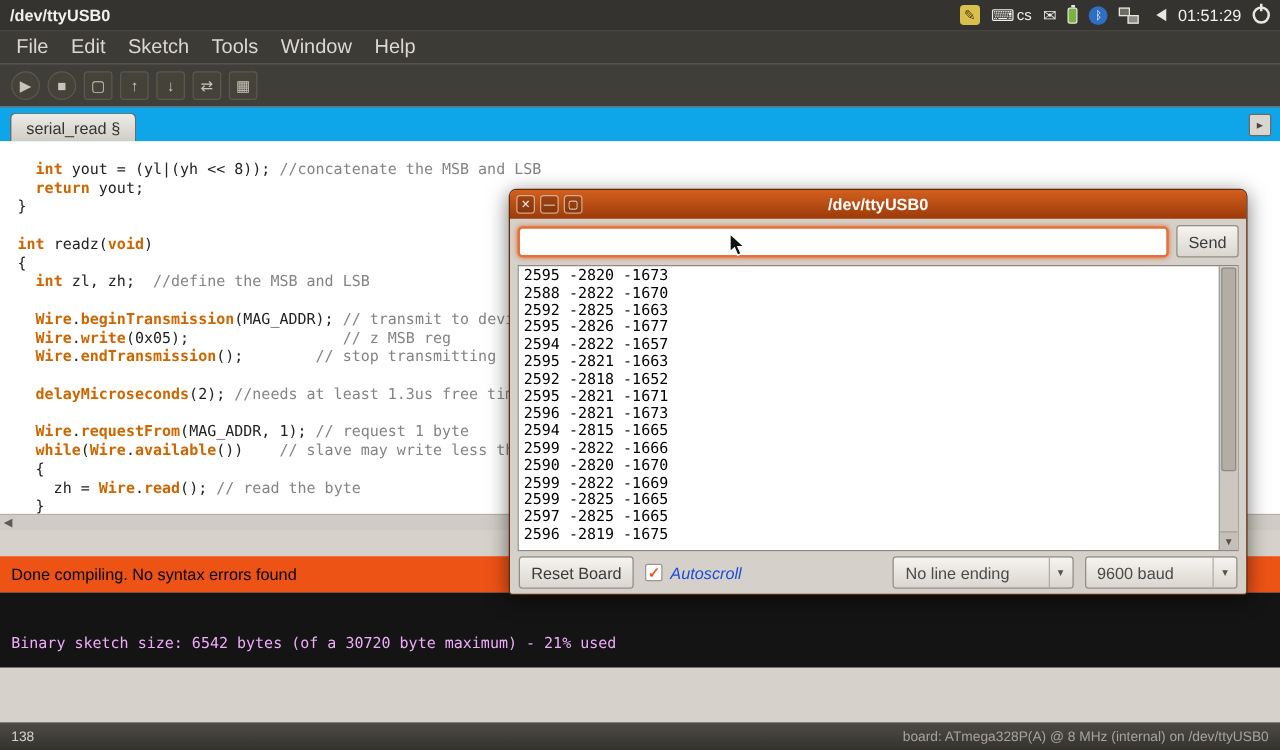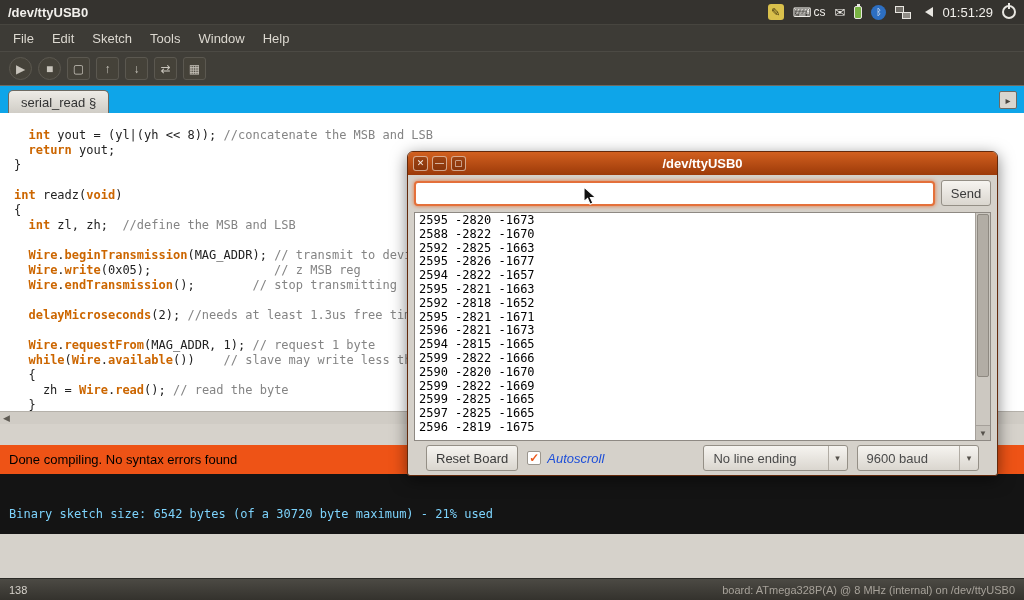--- a/index.html
+++ b/index.html
@@ -22,21 +22,21 @@
   .net i { position:absolute; width:9px; height:7px; border:1px solid #e8e6e1; background:#6f6c66; display:block; }
   .net i:first-child { left:0; top:0; }
   .net i:last-child { right:0; bottom:0; background:#8f8c86; }
   .vol { width:0; height:0; border:5px solid transparent; border-right:8px solid #e8e6e1; }
   .clock { color:#f2f0ec; font-size:13px; }
   .power { width:14px; height:14px; border:2px solid #e8e6e1; border-radius:50%; position:relative; }
   .power::before { content:""; position:absolute; left:4px; top:-4px; width:2px; height:6px; background:#e8e6e1; }
 
   
   .menu-bar { height:27px; background:#3d3b36; border-top:1px solid #47453f; display:flex; align-items:center; padding:0 4px; flex:0 0 auto; }
-  .menu-item { color:#dcd8d0; font-size:13px; padding:4px 9px; cursor:default; }
+  .menu-item { color:#dcd8d0; font-size:16px; padding:4px 9px; cursor:default; }
 
   
   .toolbar { height:34px; background:#403e38; border-top:1px solid #4c4a44; display:flex; align-items:center; gap:6px; padding:0 9px; flex:0 0 auto; }
   .tb-btn { width:23px; height:23px; border:1px solid #5b5850; background:#454239; color:#c8c4bb; display:flex; align-items:center; justify-content:center; font-size:12px; border-radius:3px; }
   .tb-btn.round { border-radius:50%; }
 
   
   .tab-strip { height:28px; background:#0ea5e9; border-top:1px solid #6e6a62; position:relative; display:flex; align-items:flex-end; padding:0 8px; flex:0 0 auto; }
   .tab { height:23px; background:linear-gradient(#edebe6,#d0cdc6); border:1px solid #6e6a62; border-bottom:none; border-radius:5px 5px 0 0; padding:0 12px; font-size:13px; color:#333; display:flex; align-items:center; }
   .tab-menu-btn { position:absolute; right:7px; top:5px; width:18px; height:18px; background:#d9d6cf; border:1px solid #6e6a62; border-radius:2px; color:#4a463f; font-size:10px; display:flex; align-items:center; justify-content:center; }
@@ -49,21 +49,21 @@
   .code-line .c  { color:#848484; }
   .code-line .p  { color:#222; }
 
   .hscroll { height:13px; background:#d0ccc5; border-top:1px solid #b5b1aa; display:flex; align-items:center; padding:0 3px; flex:0 0 auto; }
   .hscroll-arrow { font-size:9px; color:#5f5b54; line-height:1; }
 
   .gap-strip { height:21px; background:#d6d2cb; flex:0 0 auto; }
 
   
   .status-orange { height:29px; background:#ee5316; color:#000000; display:flex; align-items:center; padding:0 9px; font-size:13px; flex:0 0 auto; }
-  .console { height:60px; background:#141414; color:#7dd3fc; font-family:"DejaVu Sans Mono",monospace; font-size:12px; padding:33px 9px 0; flex:0 0 auto; }
+  .console { height:60px; background:#141414; color:#f0abfc; font-family:"DejaVu Sans Mono",monospace; font-size:12px; padding:33px 9px 0; flex:0 0 auto; }
   .footer { height:22px; background:linear-gradient(#4c4a44,#34322d); border-top:1px solid #2b2a26; display:flex; align-items:center; padding:0 9px; font-size:11px; color:#d5d1ca; flex:0 0 auto;margin-top:44px; }
   .footer-right { margin-left:auto; color:#a7a29a; }
 
   
   .sm-window { position:absolute; left:407px; top:151px; width:591px; height:325px; background:#d5d1ca; border:1px solid #63290b; border-radius:6px 6px 3px 3px; box-shadow:0 4px 16px rgba(0,0,0,.5); display:flex; flex-direction:column; z-index:10; }
   .sm-titlebar { height:23px; background:linear-gradient(#d2601f,#9c3a09); border-radius:5px 5px 0 0; display:flex; align-items:center; padding:0 5px; position:relative; flex:0 0 auto; }
   .sm-title { position:absolute; left:0; right:0; text-align:center; color:#fff; font-weight:bold; font-size:13px; }
   .sm-winbtns { display:flex; gap:4px; z-index:1; }
   .sm-winbtn { width:15px; height:15px; border:1px solid rgba(255,238,225,.6); border-radius:3px; background:rgba(55,18,4,.28); color:#f6ece4; font-size:9px; display:flex; align-items:center; justify-content:center; line-height:1; }
 
@@ -71,21 +71,21 @@
   .sm-input { flex:1; height:25px; border:2px solid #e4703a; border-radius:4px; box-shadow:0 0 4px rgba(232,100,35,.85); font-size:13px; padding:0 5px; background:#fff; outline:none; font-family:"Liberation Sans",sans-serif; }
   .btn { height:26px; background:linear-gradient(#f6f4f0,#dad6cf); border:1px solid #948f86; border-radius:3px; font-size:13px; color:#3a3a3a; display:flex; align-items:center; justify-content:center; padding:0 9px; }
   .sm-send { width:50px; flex:0 0 auto; }
 
   .sm-output-wrap { flex:1 1 auto; margin:1px 6px 0; position:relative; background:#fff; border:1px solid #8e8983; }
   .sm-output { position:absolute; top:1px; left:4px; right:17px; bottom:1px; font-family:"DejaVu Sans Mono",monospace; font-size:12px; line-height:13.8px; color:#000; overflow:hidden; }
   .sm-scroll { position:absolute; top:0; right:0; bottom:0; width:15px; background:#ccc8c1; border-left:1px solid #a5a09a; }
   .sm-thumb { position:absolute; top:1px; left:1px; right:1px; height:72%; background:#b2ada5; border:1px solid #8e8981; border-radius:2px; }
   .sm-scroll-btn { position:absolute; bottom:0; left:0; right:0; height:15px; background:#c4c0b9; border-top:1px solid #a5a09a; color:#55514b; font-size:8px; display:flex; align-items:center; justify-content:center; }
 
-  .sm-controls { height:34px; display:flex; align-items:center; gap:9px; padding:4px 18px; flex:0 0 auto; }
+  .sm-controls { height:34px; display:flex; align-items:center; gap:9px; padding:4px 7px; flex:0 0 auto; }
   .sm-checkline { display:flex; align-items:center; gap:6px; }
   .sm-checkbox { width:14px; height:14px; background:#fff; border:1px solid #9b968e; border-radius:2px; color:#ec5a1e; font-size:12px; font-weight:bold; display:flex; align-items:center; justify-content:center; line-height:1; }
   .sm-check-label { font-size:13px; color:#1d4ed8;font-style:italic; }
   .sm-spacer { flex:1; }
   .sm-combo { height:26px; display:flex; align-items:stretch; background:linear-gradient(#f6f4f0,#dad6cf); border:1px solid #948f86; border-radius:3px;gap:22px; }
   .sm-combo-label { display:flex; align-items:center; padding:0 9px; font-size:13px; color:#4a4a4a; white-space:nowrap; }
   .sm-combo-arrow { width:19px; border-left:1px solid #b1aca4; display:flex; align-items:center; justify-content:center; font-size:9px; color:#55514b; }
 
   .mouse-cursor { position:absolute; left:583px; top:186px; z-index:100; pointer-events:none; }
 </style>

